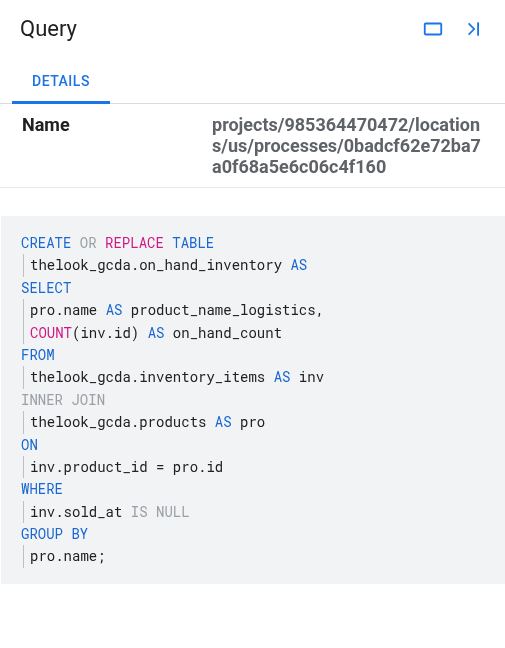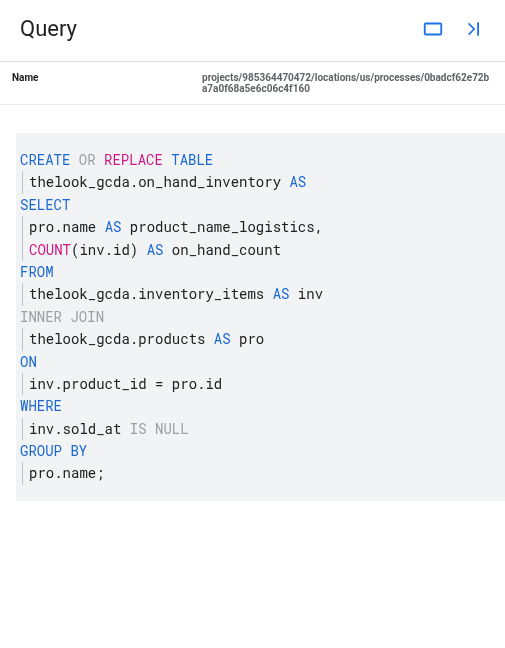--- a/index.html
+++ b/index.html
@@ -56,38 +56,38 @@
     border-bottom-color: #1a73e8;
   }
   .details-table {
     width: 100%;
     border-collapse: collapse;
   }
   .details-table tr {
     border-bottom: 1px solid #e8eaed;
   }
   .details-table td {
-    padding: 10px 12px;
+    padding: 10px 22px;
     vertical-align: top;
-    font-size: 10px;
+    font-size: 18px;
   }
   .details-table td.label {
     font-weight: 700;
     color: #202124;
     width: 190px;
   }
   .details-table td.value {
     color: #5f6368;
     word-break: break-all;
     font-weight: bold;
   }
   .code-block {
     background: #f1f3f4;
-    margin: 28px 0 0 16px;
-    padding: 16px 4px;
+    margin: 28px 0 0 1px;
+    padding: 16px 20px;
     font-family: 'Roboto Mono', Consolas, Menlo, monospace;
     font-size: 14px;
     line-height: 1.6;
     color: #202124;
     white-space: pre;
     overflow-x: auto;
   }
   .kw-blue { color: #1967d2; }
   .kw-magenta { color: #c5221f; color:#d01884; }
   .kw-gray { color: #9aa0a6; }
@@ -112,20 +112,21 @@
     <div class="icon-btn">
       <svg width="20" height="20" viewBox="0 0 24 24" fill="#1a73e8">
         <path d="M6 6l6 6-6 6 1.4 1.4L14.8 12 7.4 4.6z"></path>
         <rect x="17" y="4" width="2.2" height="16"></rect>
       </svg>
     </div>
   </div>
 </div>
 
 <div class="tabs">
+  <div class="tab active">DETAILS</div>
 </div>
 
 <table class="details-table">
   <tbody>
       <tr>
     <td class="label">Name</td>
     <td class="value">projects/985364470472/locations/us/processes/0badcf62e72ba7a0f68a5e6c06c4f160</td>
   </tr>
 </tbody>
   </table>

